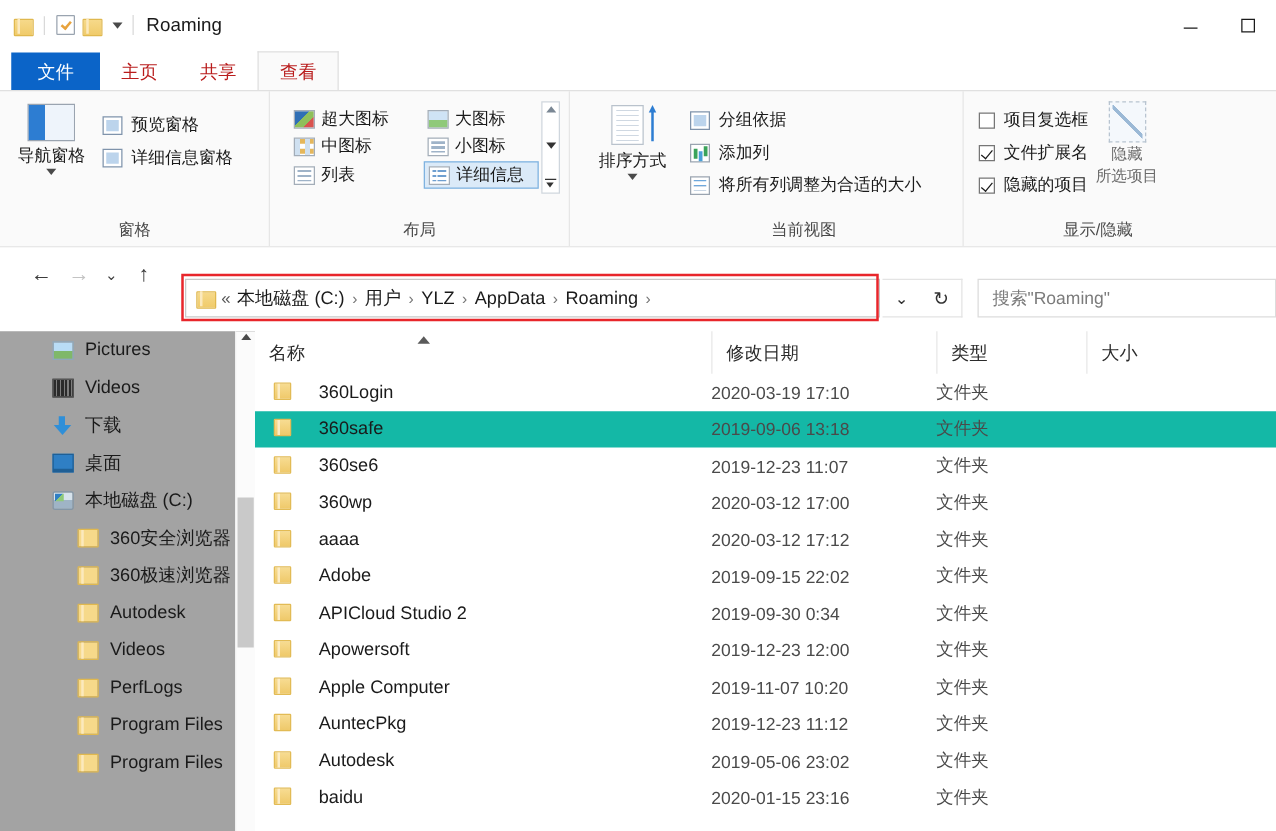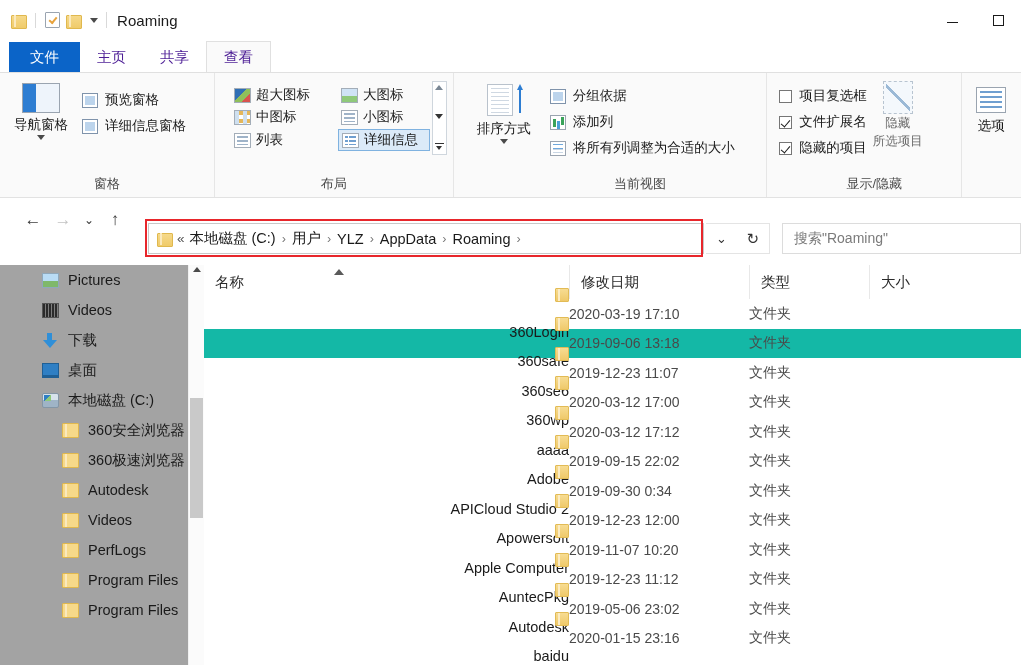--- a/index.html
+++ b/index.html
@@ -52,21 +52,21 @@
   .wc .min { width: 11px; height: 1px; background: #1a1a1a; display:block; margin-top:4px;}
   .wc .max { width: 11px; height: 11px; border: 1px solid #1a1a1a; display:block;}
 
   
   .tabstrip {
     height: 32px; display: flex; align-items: flex-end; position: relative;
     padding-left: 9px; background: #fff;
   }
   .tab {
     height: 30px; padding: 0 17px; display: flex; align-items: center;
-    font-size: 14.5px; color: #4c1d95; position: relative;
+    font-size: 14.5px; color: #b91c1c; position: relative;
   }
   .tab.file { background: #0b64c8; color: #fff; height: 30px; padding: 0 21px; }
   .tab.active {
     background: #fafafa; border: 1px solid #e0e0e0; border-bottom: none;
     height: 31px; z-index: 3;
   }
 
   
   .ribbon {
     height: 126px; background: #fafafa; border-top: 1px solid #e0e0e0;
@@ -283,21 +283,21 @@
     position: relative; padding-left: 11px;
   }
   .colh + .colh { border-left: 1px solid #e8e8e8; }
   .sortcaret {
     position: absolute; left: 130px; top: 4px; width: 0; height: 0;
     border-left: 5px solid transparent; border-right: 5px solid transparent; border-bottom: 6px solid #5a5a5a;
   }
 
   .frow { height: 29.5px; display: flex; align-items: center; }
   .frow.sel { background: #14b8a6; }
-  .fname { display: flex; align-items: flex-end; gap: 22px; padding-left: 15px; width: 365px; flex-direction: column; }
+  .fname { display: flex; align-items: flex-start; gap: 22px; padding-left: 15px; width: 365px; }
   .fname .cap { font-size: 14.5px; color: #1a1a1a; white-space: nowrap; }
   .f-ico {
     width: 14px; height: 14px; flex: none; position: relative;
     background: linear-gradient(180deg,#f7dc92 0%, #efc96a 100%); border: 1px solid #e2bb55; border-radius: 1px;
   }
   .f-ico::after { content:""; position:absolute; left:2px; top:0; width:2px; height:100%; background:#fcecc4; }
   .fdate { width: 180px; font-size: 14px; color: #4a4a4a; }
   .ftype { width: 120px; font-size: 14px; color: #4a4a4a; }
 </style>
 </head>
@@ -449,29 +449,20 @@
         </div>
         <div class="hidesel">
           <span class="glyph"></span>
           <span class="cap">隐藏</span>
           <span class="cap">所选项目</span>
         </div>
       </div>
       <div class="rlabel" style="padding-left:20px">显示/隐藏</div>
     </div>
 
-    <div class="rgroup" style="width:60px">
-      <div class="rbody">
-        <div class="optbtn">
-          <span class="glyph"></span>
-          <span class="cap">选项</span>
-        </div>
-      </div>
-      <div class="rlabel"></div>
-    </div>
   </div>
 
   <div class="navbar">
     <div class="navbtn" style="margin-left:18px">←</div>
     <div class="navbtn dim">→</div>
     <div class="navbtn small">⌄</div>
     <div class="navbtn">↑</div>
   </div>
 
   <div class="addrbox">

